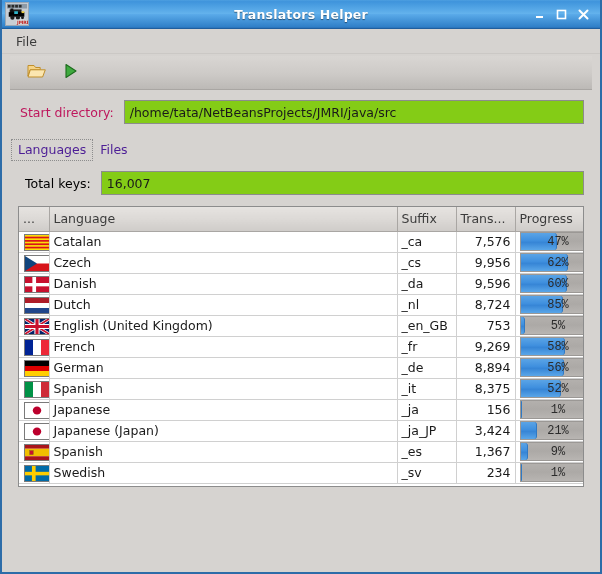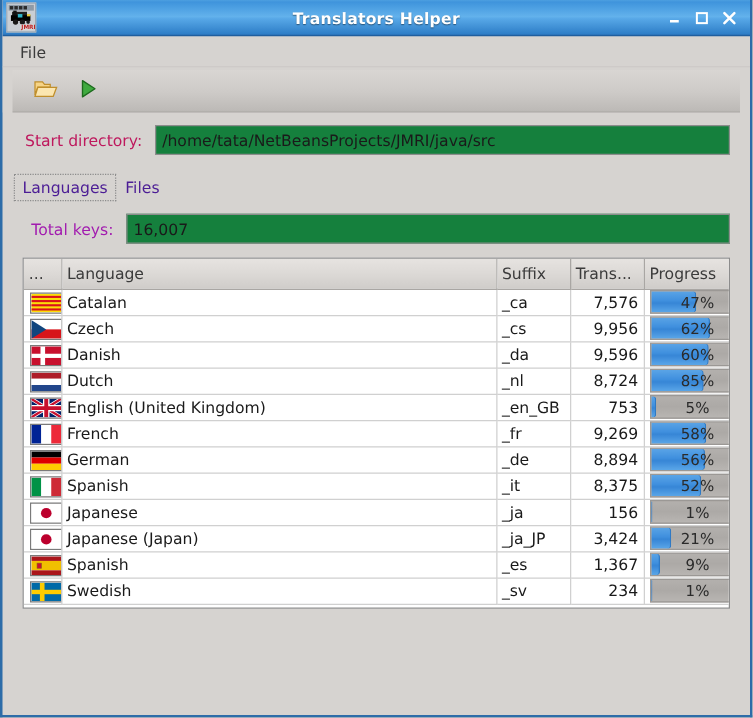--- a/index.html
+++ b/index.html
@@ -118,21 +118,21 @@
     gap: 10px;
   }
   .dirlabel {
     font-size: 12.5px;
     color: #be185d;
     white-space: nowrap;
   }
   .textfield {
     flex: 1;
     height: 24px;
-    background: #15803d;
+    background: #84cc16;
     border: 1px solid #8c8c8c;
     box-sizing: border-box;
     display: flex;
     align-items: center;
     padding: 0 5px;
     font-size: 12.5px;
     color: #1a1a1a;
     overflow: hidden;
     white-space: nowrap;
   }
@@ -158,21 +158,21 @@
 
   
   .keysrow {
     display: flex;
     align-items: center;
     padding: 10px 16px 0 23px;
     gap: 10px;
   }
   .keyslabel {
     font-size: 12.5px;
-    color: #a21caf;
+    color: #000000;
     white-space: nowrap;
   }
 
   
   .table-wrap {
     margin: 11px 16px 0 16px;
     border: 1px solid #8c8c8c;
     background: #ffffff;
     height: 281px;
     box-sizing: border-box;
@@ -238,20 +238,21 @@
 
   
   .pbar {
     position: relative;
     width: 100%;
     height: 19px;
     background: linear-gradient(to bottom, #b3b0ad 0%, #acA9a6 48%, #b8b5b2 100%);
     border: 1px solid #9b9895;
     box-sizing: border-box;
     overflow: hidden;
+    font-family: Liberation Mono, monospace;
   }
   .pbar-fill {
     position: absolute;
     left: 0; top: 0; bottom: 0;
     background: linear-gradient(to bottom, #5aa4e6 0%, #3f8fde 45%, #3685d6 55%, #5aa6e8 100%);
     border-right: 1px solid #2f79c4;
     border-radius: 0 3px 3px 0;
   }
   .pbar-text {
     position: absolute;

